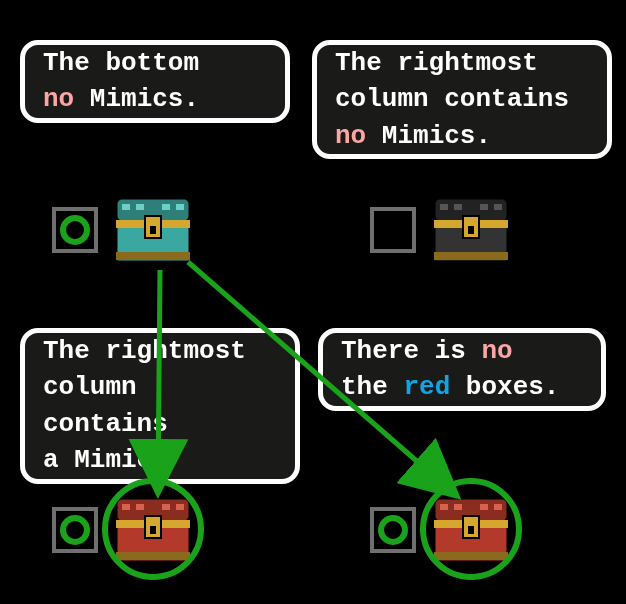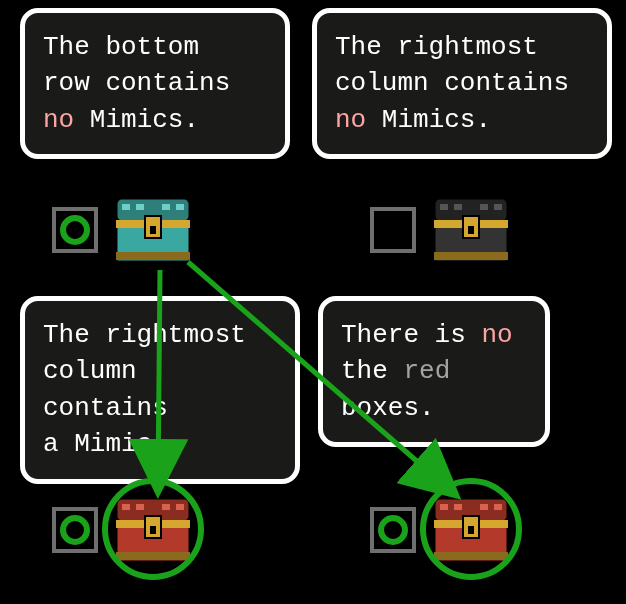--- a/index.html
+++ b/index.html
@@ -9,29 +9,30 @@
     background: #000;
     font-family: "Courier New", monospace;
     position: relative;
     overflow: hidden;
   }
   .card {
     position: absolute;
     background: #1a1a18;
     border: 5px solid #fff;
     border-radius: 18px;
-    padding: 16px 18px;
+    padding: 0 18px;
     color: #fff;
     font-size: 26px;
-    font-weight: normal;
+    font-weight: bold;
     line-height: 1.4;
     image-rendering: pixelated;
+    margin-top: 32px;
   }
   .card .kw-no { color: #fca5a5; }
-  .card .kw-red { color: #a3a3a3; }
+  .card .kw-red { color: #0ea5e9; }
 
   .row-controls {
     position: absolute;
     display: flex;
     align-items: center;
     gap: 14px;
   }
   .checkbox {
     width: 46px;
     height: 46px;
@@ -59,41 +60,40 @@
     top: 0; left: 0;
     width: 626px; height: 604px;
     pointer-events: none;
   }
 </style>
 </head>
 <body>
 
 <div class="card" style="left:20px; top:8px; width:270px;">
   <div>The bottom</div>
-  <div>row contains</div>
   <div>
     <span class="kw-no">no</span> Mimics.
   </div>
 </div>
 
 <div class="card" style="left:312px; top:8px; width:300px;">
   <div>The rightmost</div>
   <div>column contains</div>
   <div>
     <span class="kw-no">no</span> Mimics.
   </div>
 </div>
 
 <div class="card" style="left:20px; top:296px; width:280px;">
   <div>The rightmost</div>
   <div>column contains</div>
   <div>a Mimic.</div>
 </div>
 
-<div class="card" style="left:318px; top:296px; width:232px;">
+<div class="card" style="left:318px; top:296px; width:288px;">
   <div>
     There is <span class="kw-no">no</span>
   </div>
   <div>
     the <span class="kw-red">red</span> boxes.
   </div>
 </div>
 
 <div class="row-controls" style="left:52px; top:192px;">
   <div class="checkbox">

